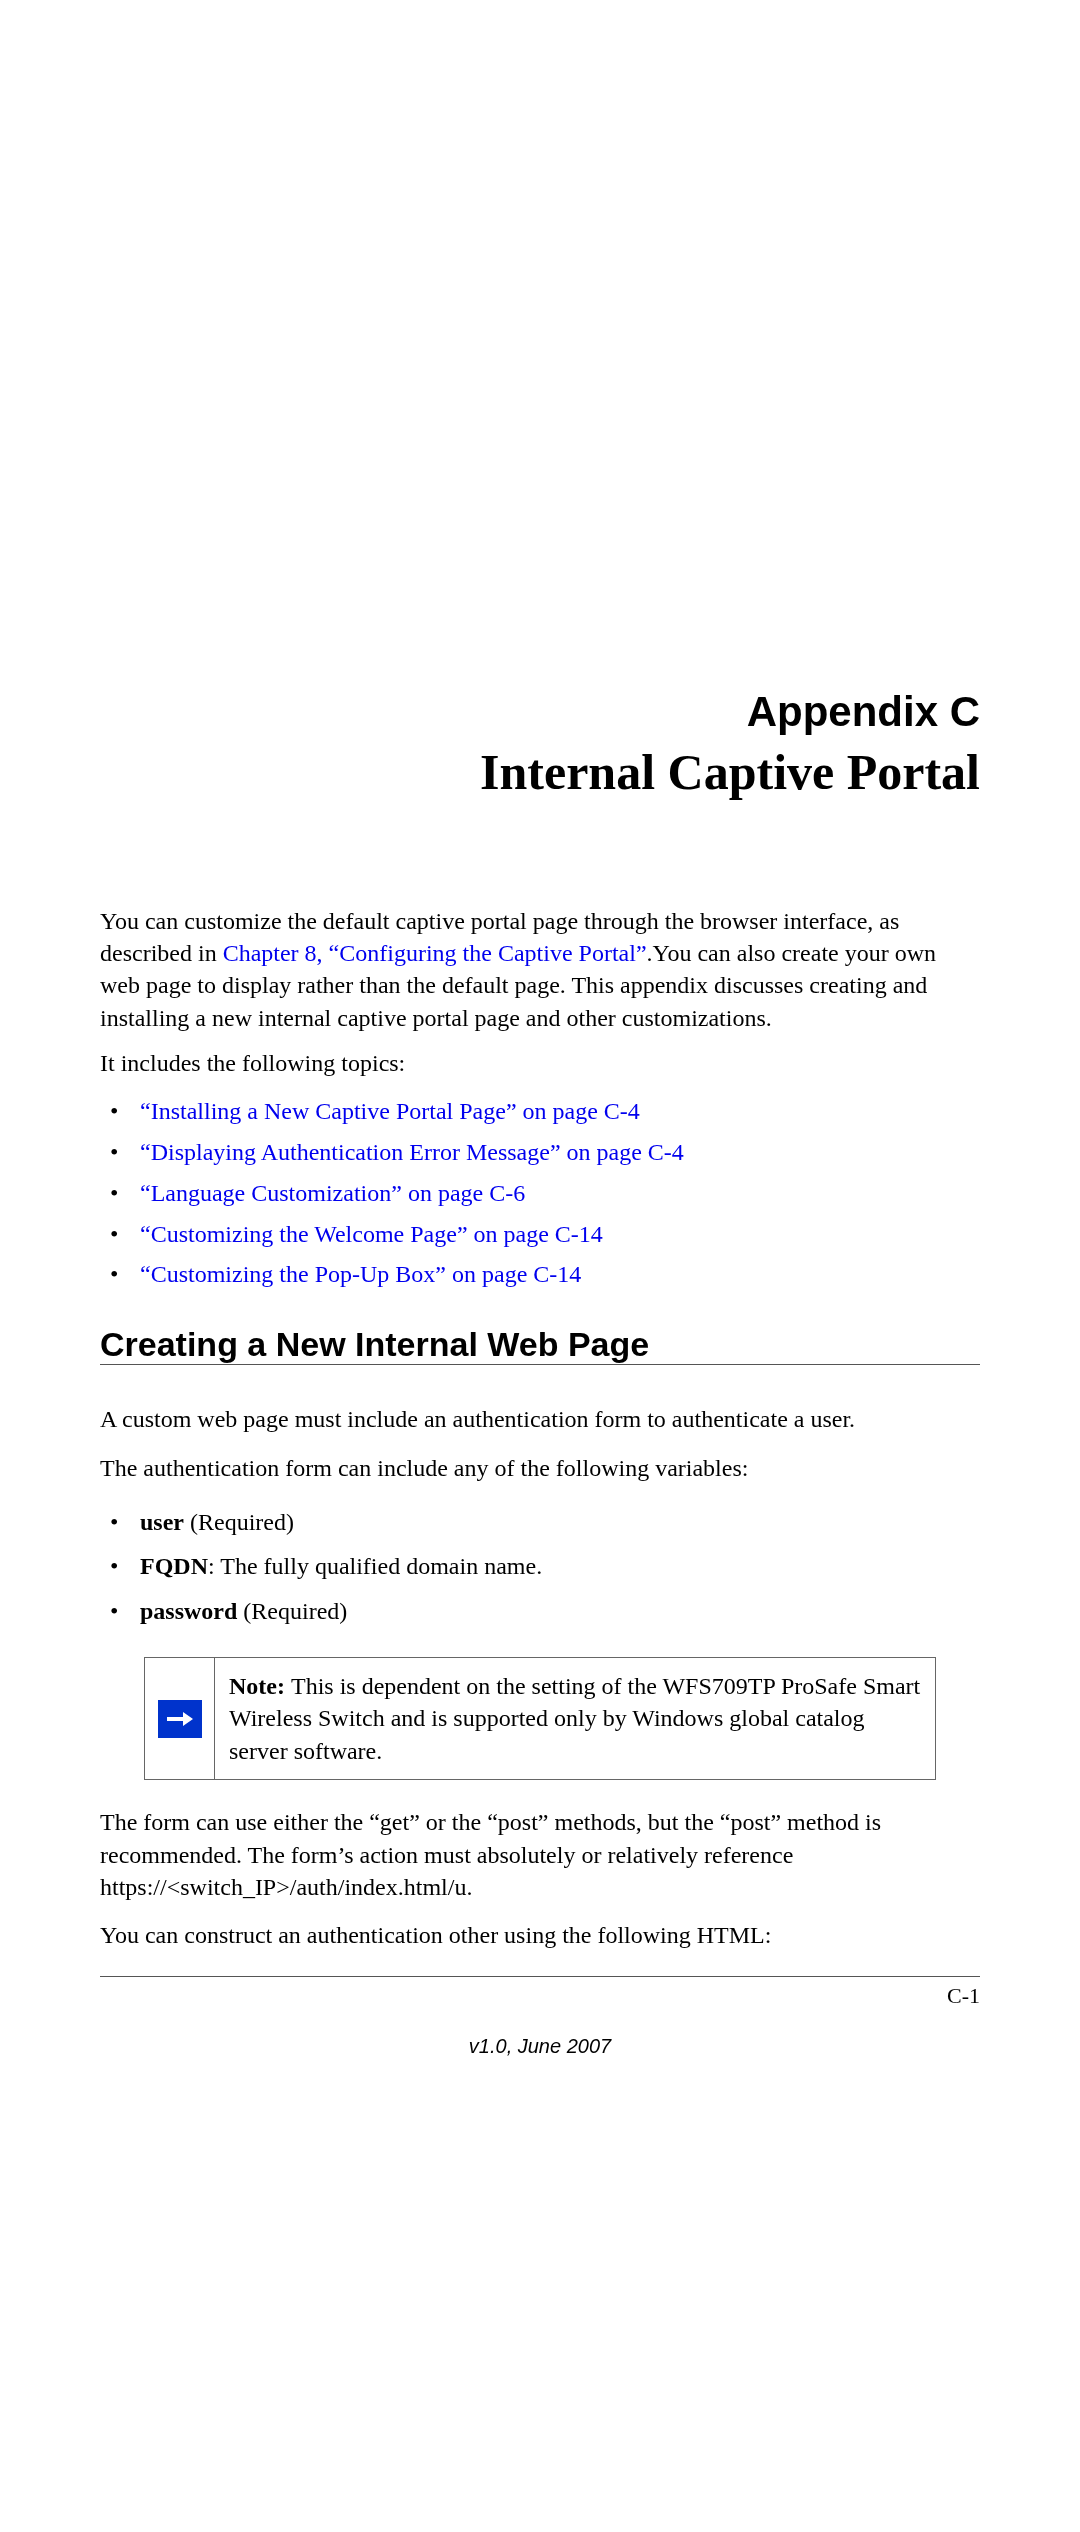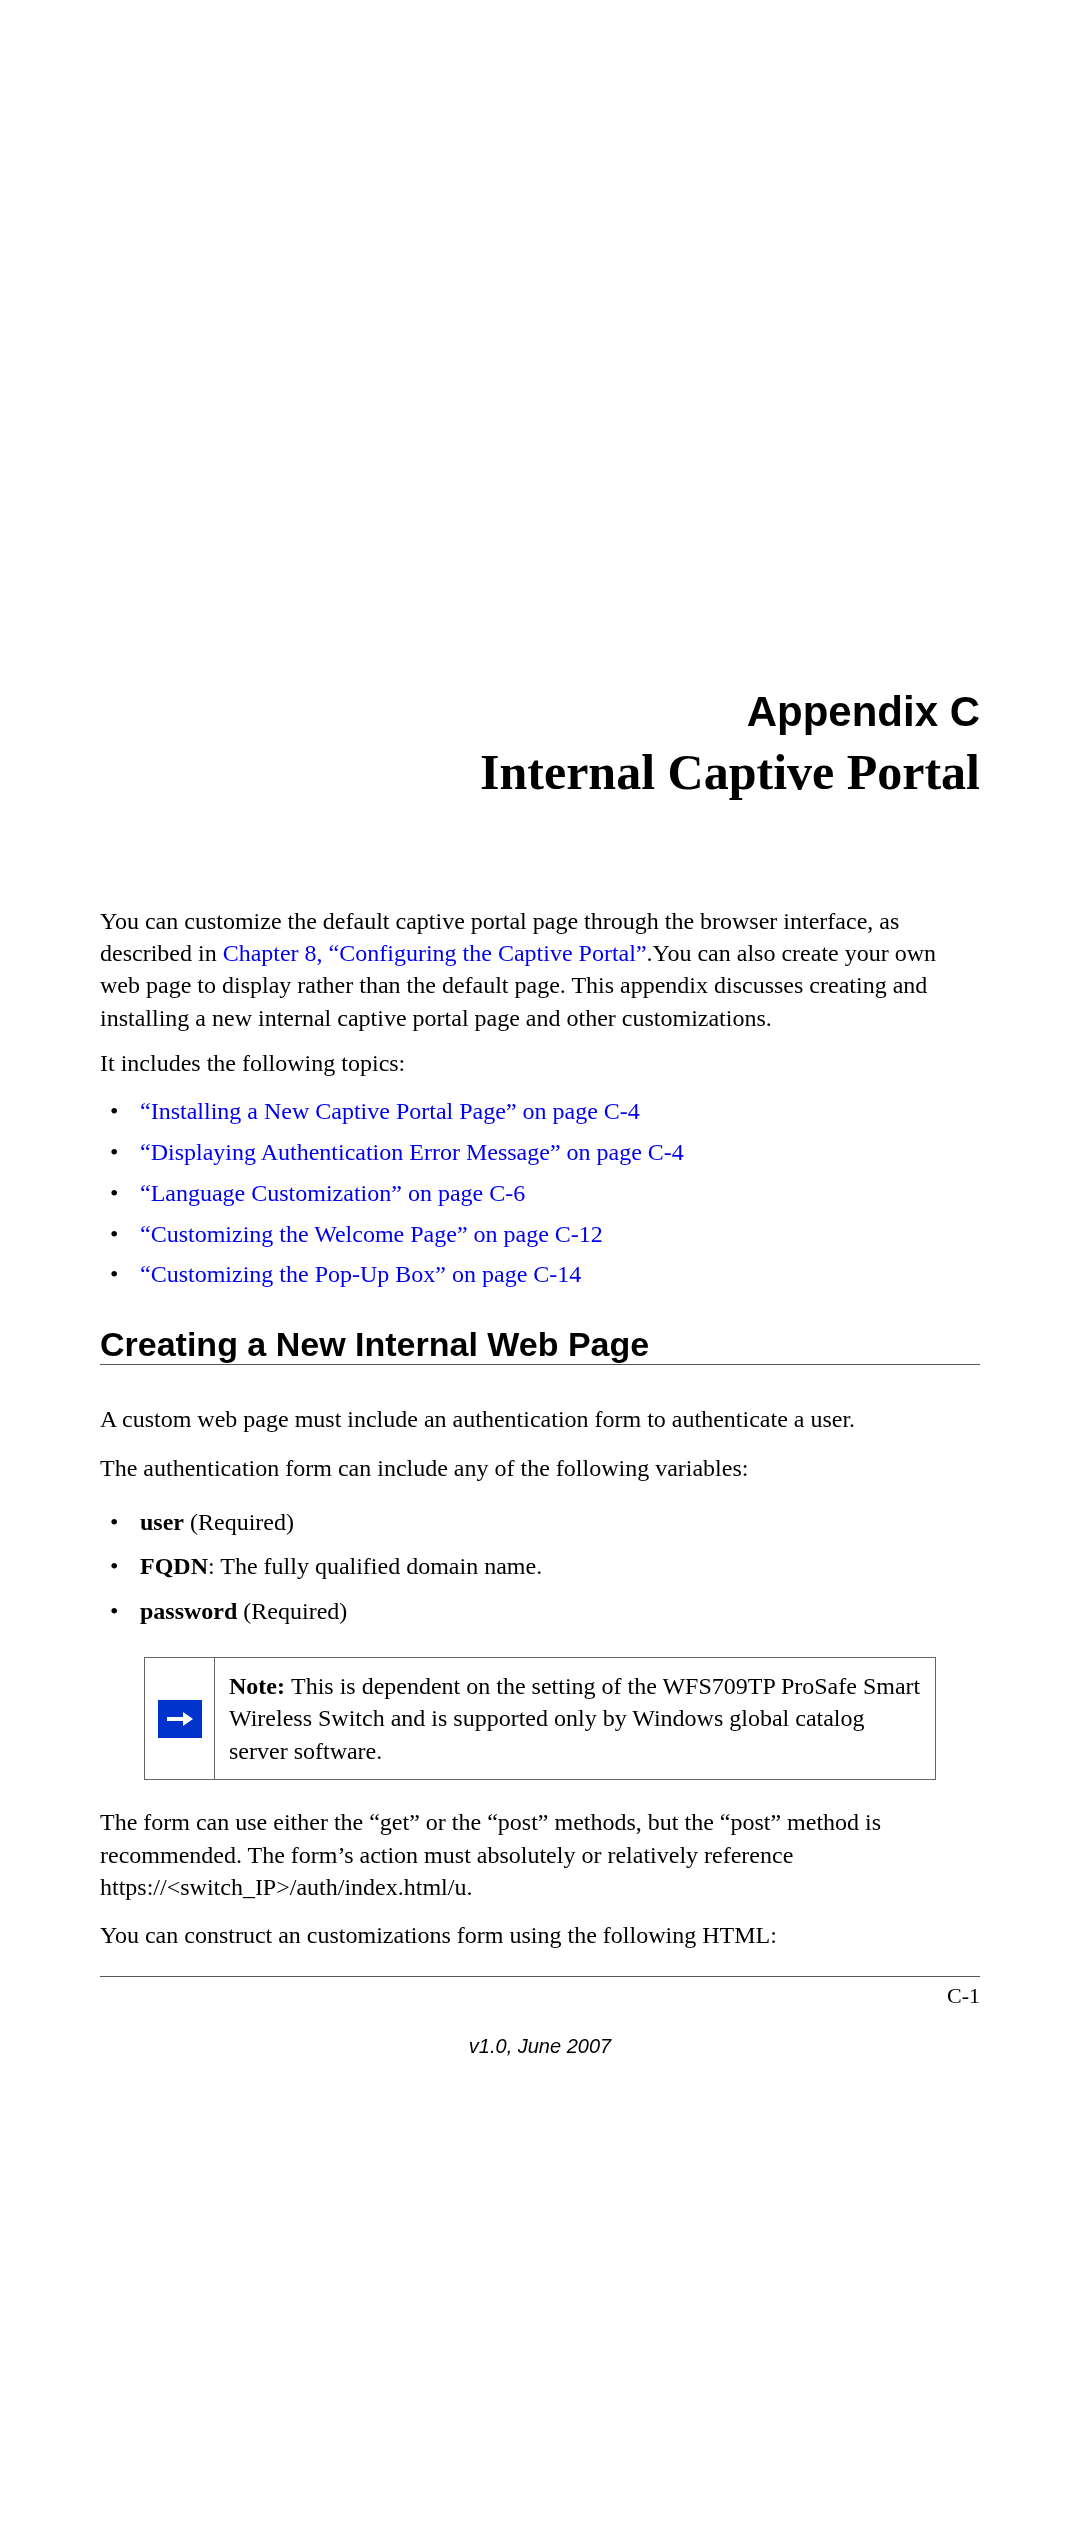--- a/index.html
+++ b/index.html
@@ -170,21 +170,21 @@
   <p class="intro-para">
     <span>You can customize the default captive portal page through the browser interface, as described in </span><span class="link">Chapter 8, “Configuring the Captive Portal”</span><span>.You can also create your own web page to display rather than the default page. This appendix discusses creating and installing a new internal captive portal page and other customizations.</span>
   </p>
 
   <p class="subhead">It includes the following topics:</p>
 
   <ul class="toc">
     <li><span class="link">“Installing a New Captive Portal Page” on page C-4</span></li>
     <li><span class="link">“Displaying Authentication Error Message” on page C-4</span></li>
     <li><span class="link">“Language Customization” on page C-6</span></li>
-    <li><span class="link">“Customizing the Welcome Page” on page C-12</span></li>
+    <li><span class="link">“Customizing the Welcome Page” on page C-14</span></li>
     <li><span class="link">“Customizing the Pop-Up Box” on page C-14</span></li>
   </ul>
 
   <h2 class="section-heading">Creating a New Internal Web Page</h2>
   <hr class="section-rule">
 
   <p class="body-para">A custom web page must include an authentication form to authenticate a user.</p>
   <p class="body-para">The authentication form can include any of the following variables:</p>
 
   <ul class="vars">
@@ -200,21 +200,21 @@
           <path d="M2 8 L18 8 L18 3 L28 10 L18 17 L18 12 L2 12 Z" fill="#ffffff"></path>
         </svg>
       </div>
     </div>
     <div class="note-text-cell">
       <span class="bold">Note: </span><span>This is dependent on the setting of the WFS709TP ProSafe Smart Wireless Switch and is supported only by Windows global catalog server software.</span>
     </div>
   </div>
 
   <p class="body-para">The form can use either the “get” or the “post” methods, but the “post” method is recommended. The form’s action must absolutely or relatively reference https://&lt;switch_IP&gt;/auth/index.html/u.</p>
-  <p class="body-para">You can construct an customizations form using the following HTML:</p>
+  <p class="body-para">You can construct an authentication other using the following HTML:</p>
 
   <hr class="footer-rule">
   <div class="footer-area">
     <span class="page-number">C-1</span>
   </div>
   <div class="version-line">v1.0, June 2007</div>
 
 </div>
 
 </body></html>

